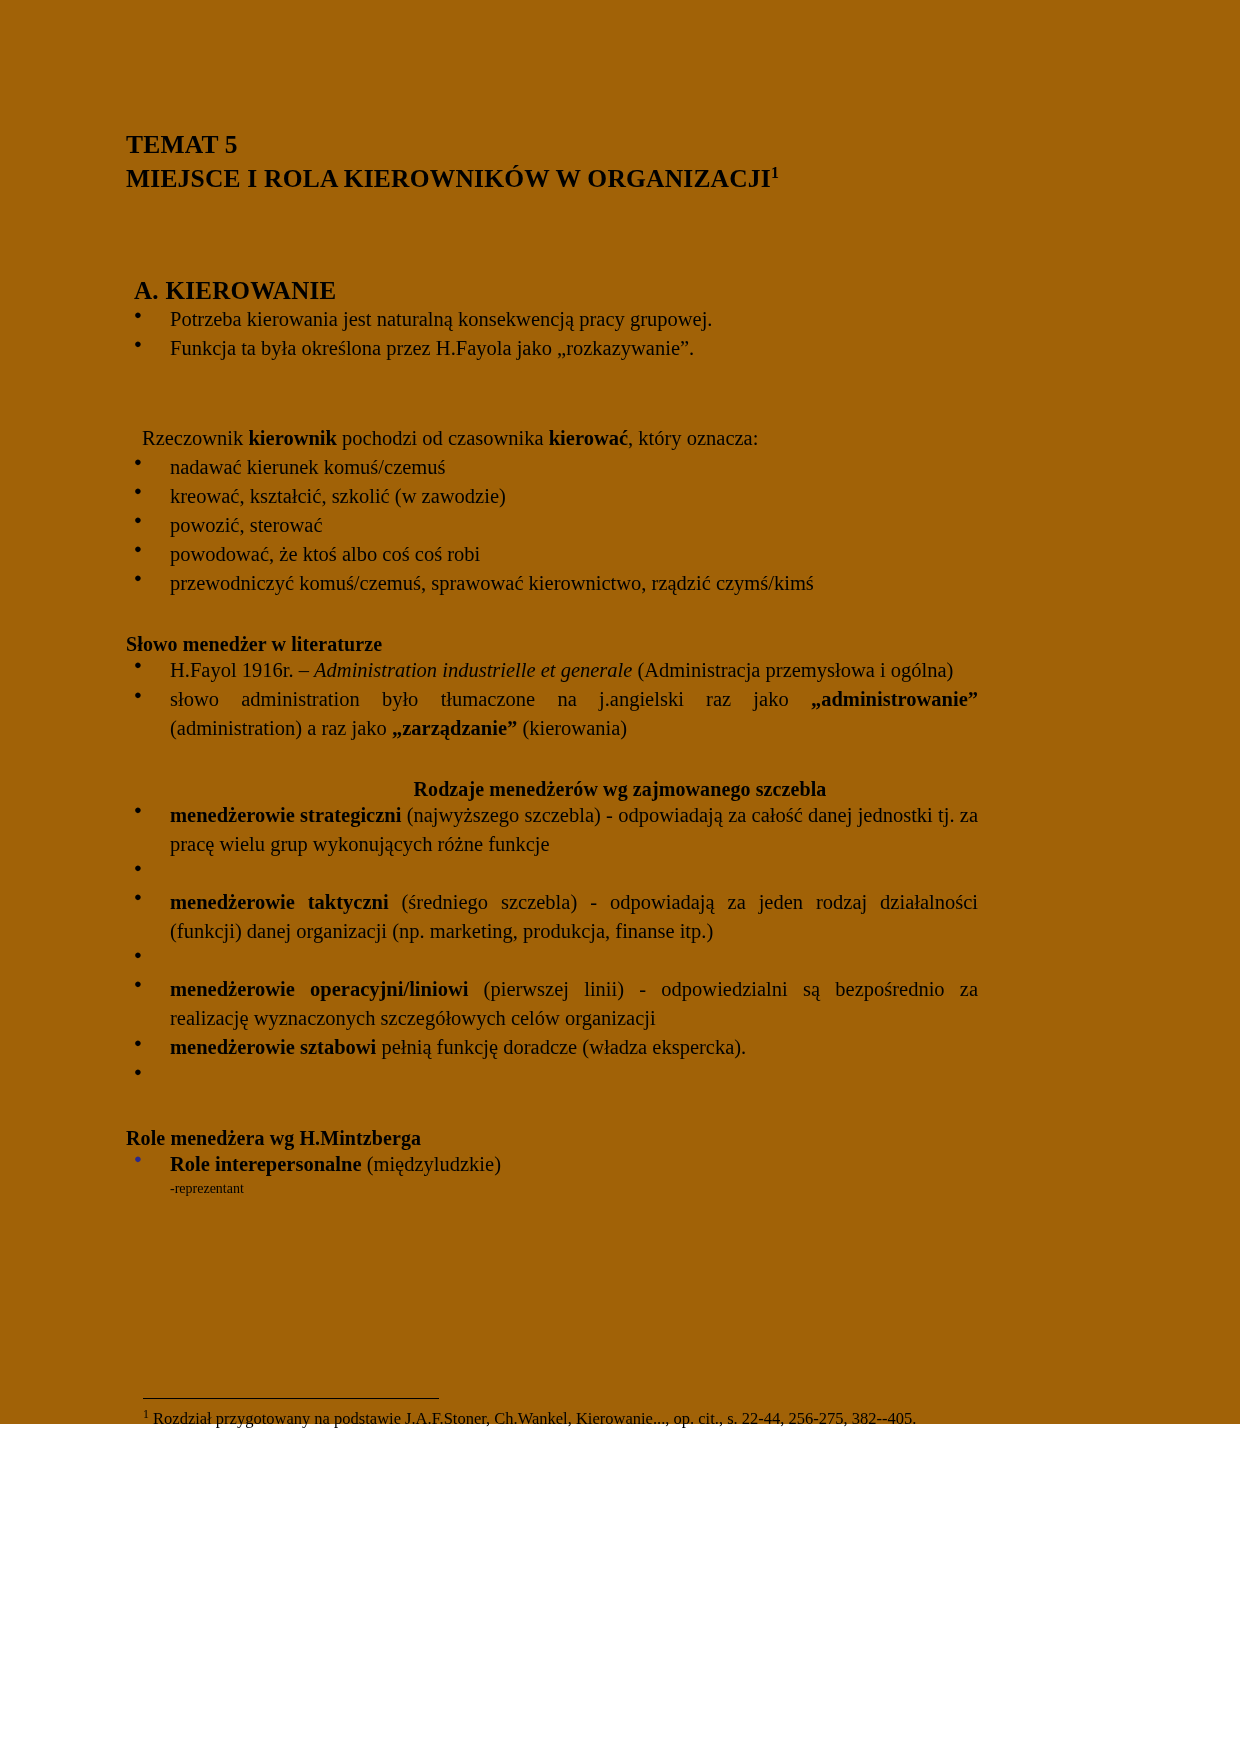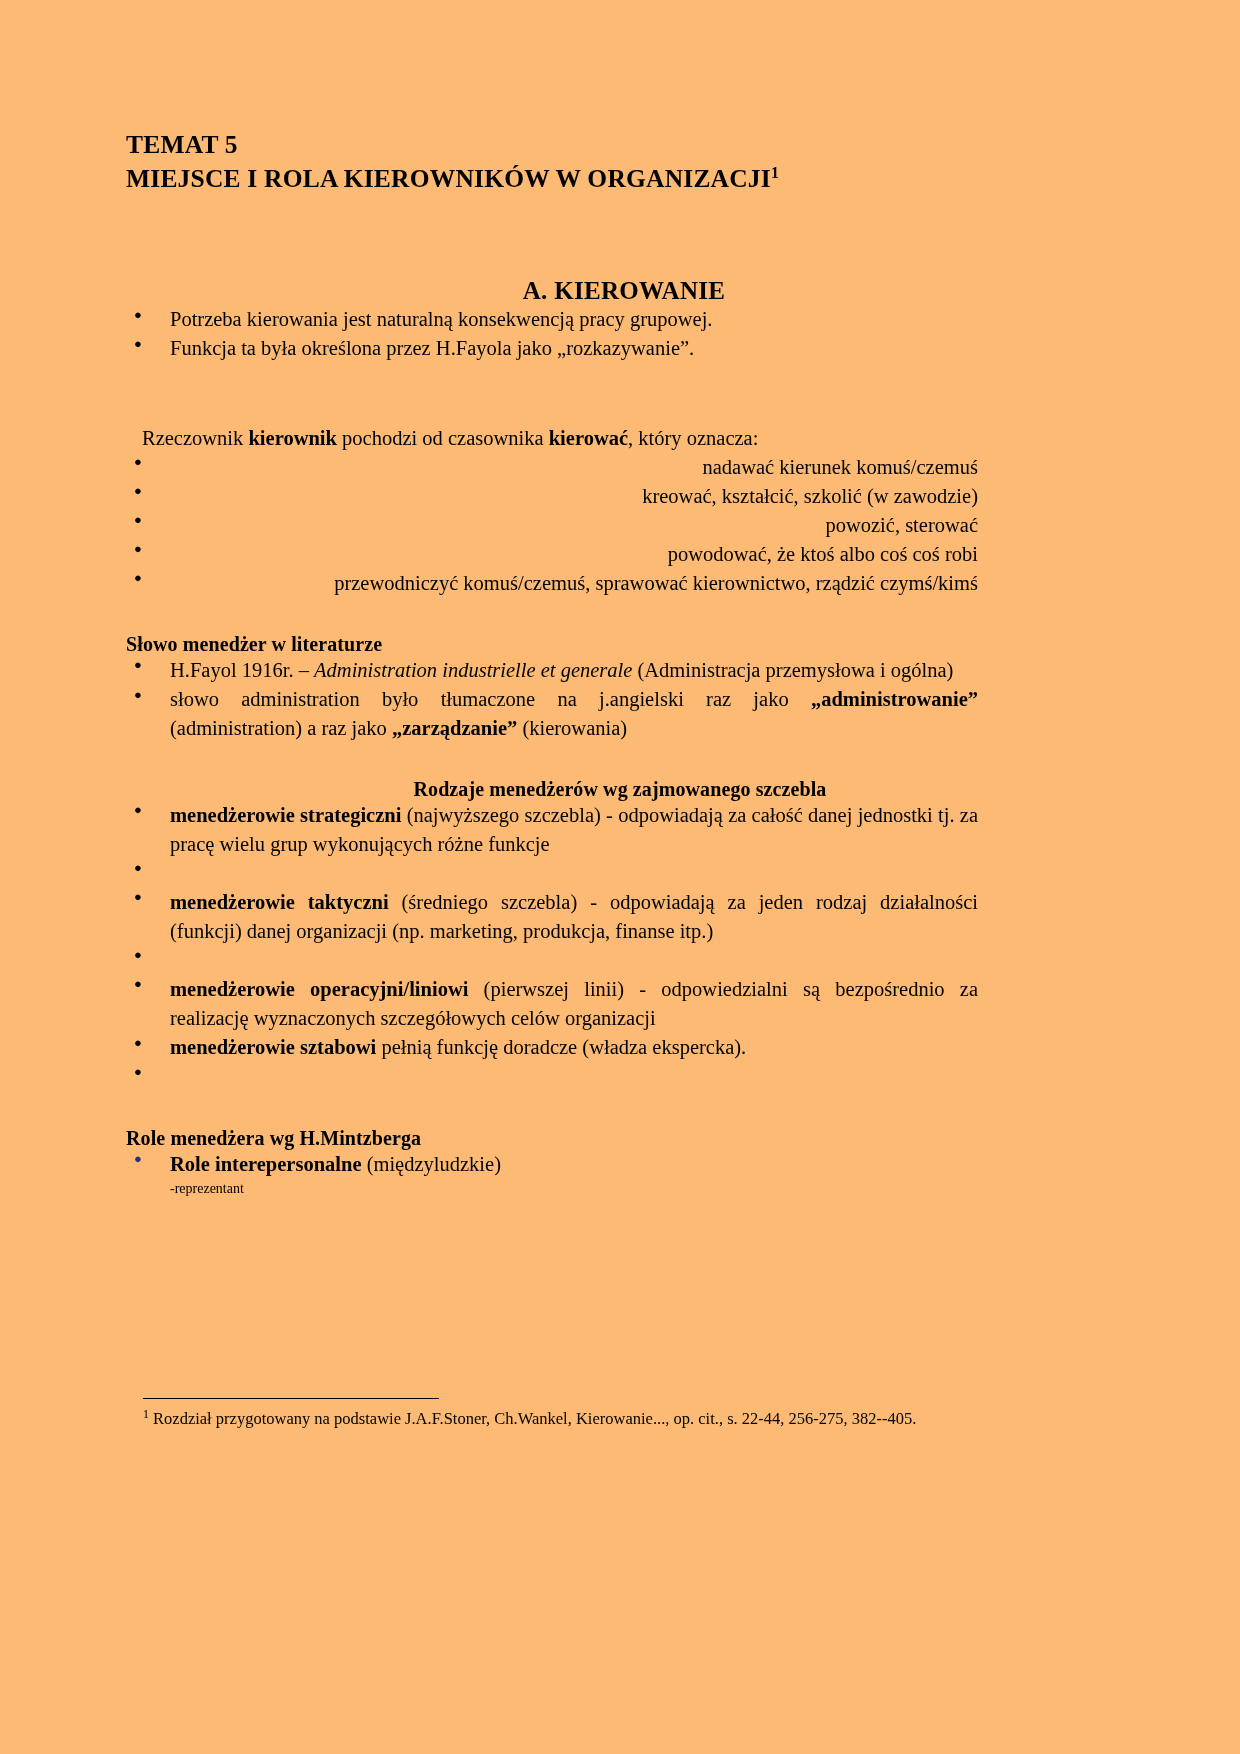--- a/index.html
+++ b/index.html
@@ -11,22 +11,22 @@
     width: 1240px;
     height: 1754px;
     font-family: "Liberation Serif", "DejaVu Serif", serif;
     color: #000000;
     position: relative;
     overflow: hidden;
   }
   .page {
     position: relative;
     width: 1240px;
-    height: 1754px;
-    background: #fdba74;
+    height: 1424px;
+    background: #a16207;
     box-sizing: border-box;
     padding: 128px 126px 0 126px;
   }
   
   .doc-title {
     font-weight: bold;
     font-size: 25.5px;
     line-height: 1.32;
     letter-spacing: 0.2px;
     margin: 0;
@@ -37,21 +37,20 @@
     vertical-align: super;
     line-height: 0;
     font-weight: bold;
   }
   
   .section-a {
     font-weight: bold;
     font-size: 25px;
     margin: 82px 0 0 8px;
     letter-spacing: 0.3px;
-    text-align: center;
   }
   
   ul.bl {
     list-style: none;
     margin: 0;
     padding: 0;
   }
   ul.bl > li {
     position: relative;
     padding-left: 44px;
@@ -82,21 +81,21 @@
   .para-rzecz {
     font-size: 20.5px;
     line-height: 1.42;
     margin: 60px 0 0 16px;
   }
   .list-b {
     margin-top: 3px;
     margin-left: 40px;
     width: 852px;
   }
-  .list-b > li { margin-bottom: 5px; text-align: right; }
+  .list-b > li { margin-bottom: 5px; }
 
   
   .subhead {
     font-weight: bold;
     font-size: 20px;
     margin: 35px 0 0 0;
     letter-spacing: 0.1px;
   }
   .subhead.tight { margin-top: 34px; text-align: center; }
 

